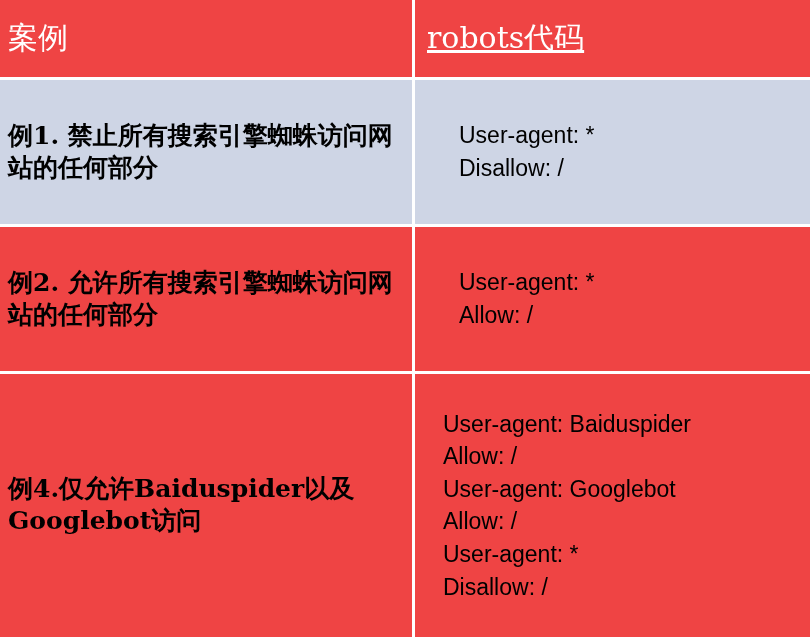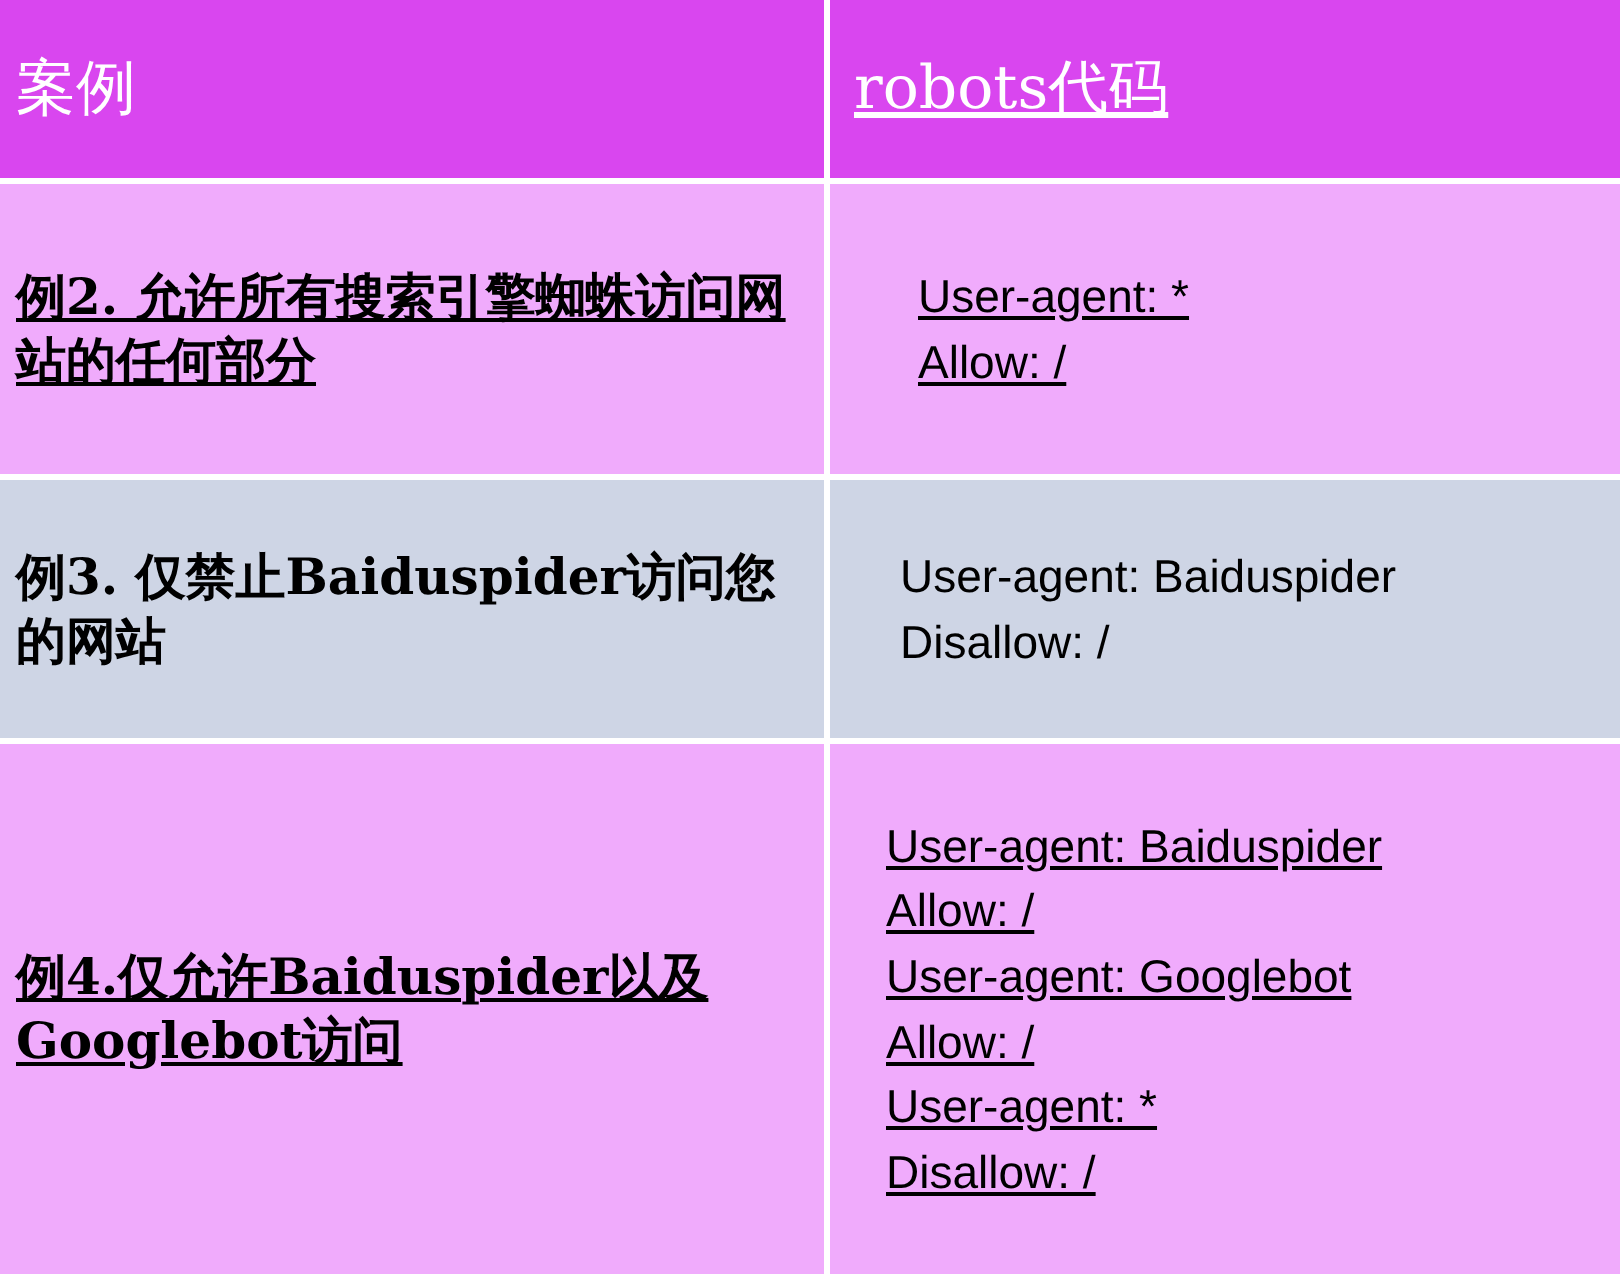--- a/index.html
+++ b/index.html
@@ -21,27 +21,27 @@
     border-spacing: 0;
     table-layout: fixed;
     background: #ffffff;
   }
 
   .col-case  { width: 415px; }
   .col-code  { width: 395px; }
 
   
   thead th {
-    background: #d946ef;
+    background: #ef4444;
     color: #ffffff;
     text-align: left;
     vertical-align: middle;
     font-weight: normal;
-    height: 65px;
-    padding: 12px;
+    height: 77px;
+    padding: 0;
     border: 0;
   }
   th.head-case {
     font-family: "DejaVu Serif", "Liberation Serif", serif;
     font-size: 30px;
     padding-left: 8px;
     border-right: 3px solid #ffffff;
   }
   th.head-code {
     font-family: "DejaVu Serif", "Liberation Serif", serif;
@@ -55,21 +55,21 @@
     padding: 0;
     border: 0;
     vertical-align: middle;
     border-top: 3px solid #ffffff;
   }
   tbody td.cell-case {
     border-right: 3px solid #ffffff;
   }
 
   tr.tint-dark td { background: #ced5e5; }
-  tr.tint-light td { background: #f0abfc; text-decoration: underline; }
+  tr.tint-light td { background: #ef4444; }
 
   .case-text {
     font-family: "DejaVu Serif", "Liberation Serif", serif;
     font-weight: bold;
     font-size: 25px;
     line-height: 1.28;
     color: #000000;
     padding: 0 6px 0 8px;
     word-break: break-word;
   }
@@ -100,40 +100,40 @@
     <col class="col-code">
   </colgroup>
   <thead>
     <tr>
       <th class="head-case">案例</th>
       <th class="head-code">robots代码</th>
     </tr>
   </thead>
   <tbody>
 
+    <tr class="row-1 tint-dark">
+      <td class="cell-case">
+        <div class="case-text">例1. 禁止所有搜索引擎蜘蛛访问网站的任何部分</div>
+      </td>
+      <td class="cell-code">
+        <div class="code-text code-pad-a">User-agent: *
+Disallow: /</div>
+      </td>
+    </tr>
 
     <tr class="row-2 tint-light">
       <td class="cell-case">
         <div class="case-text">例2. 允许所有搜索引擎蜘蛛访问网站的任何部分</div>
       </td>
       <td class="cell-code">
         <div class="code-text code-pad-a">User-agent: *
 Allow: /</div>
       </td>
     </tr>
 
-    <tr class="row-3 tint-dark">
-      <td class="cell-case">
-        <div class="case-text">例3. 仅禁止Baiduspider访问您的网站</div>
-      </td>
-      <td class="cell-code">
-        <div class="code-text code-pad-b">User-agent: Baiduspider
-Disallow: /</div>
-      </td>
-    </tr>
 
     <tr class="row-4 tint-light">
       <td class="cell-case">
         <div class="case-text">例4.仅允许Baiduspider以及Googlebot访问</div>
       </td>
       <td class="cell-code">
         <div class="code-text code-pad-c">User-agent: Baiduspider
 Allow: /
 User-agent: Googlebot
 Allow: /

